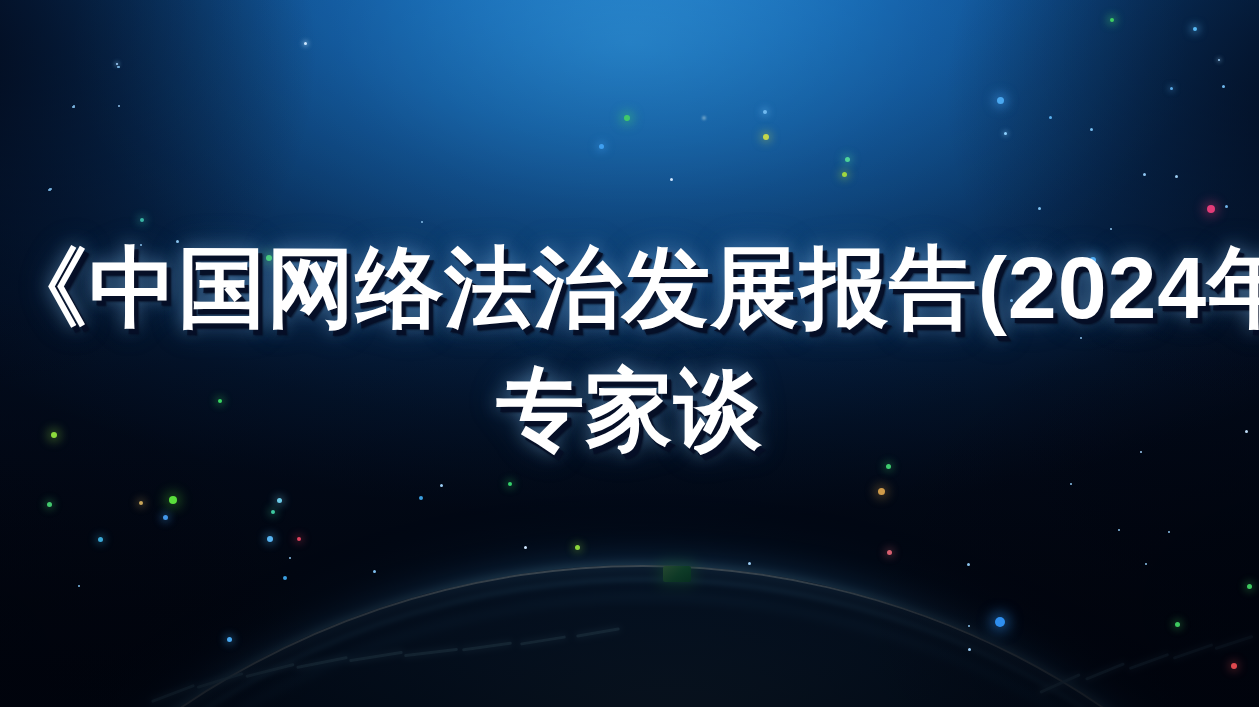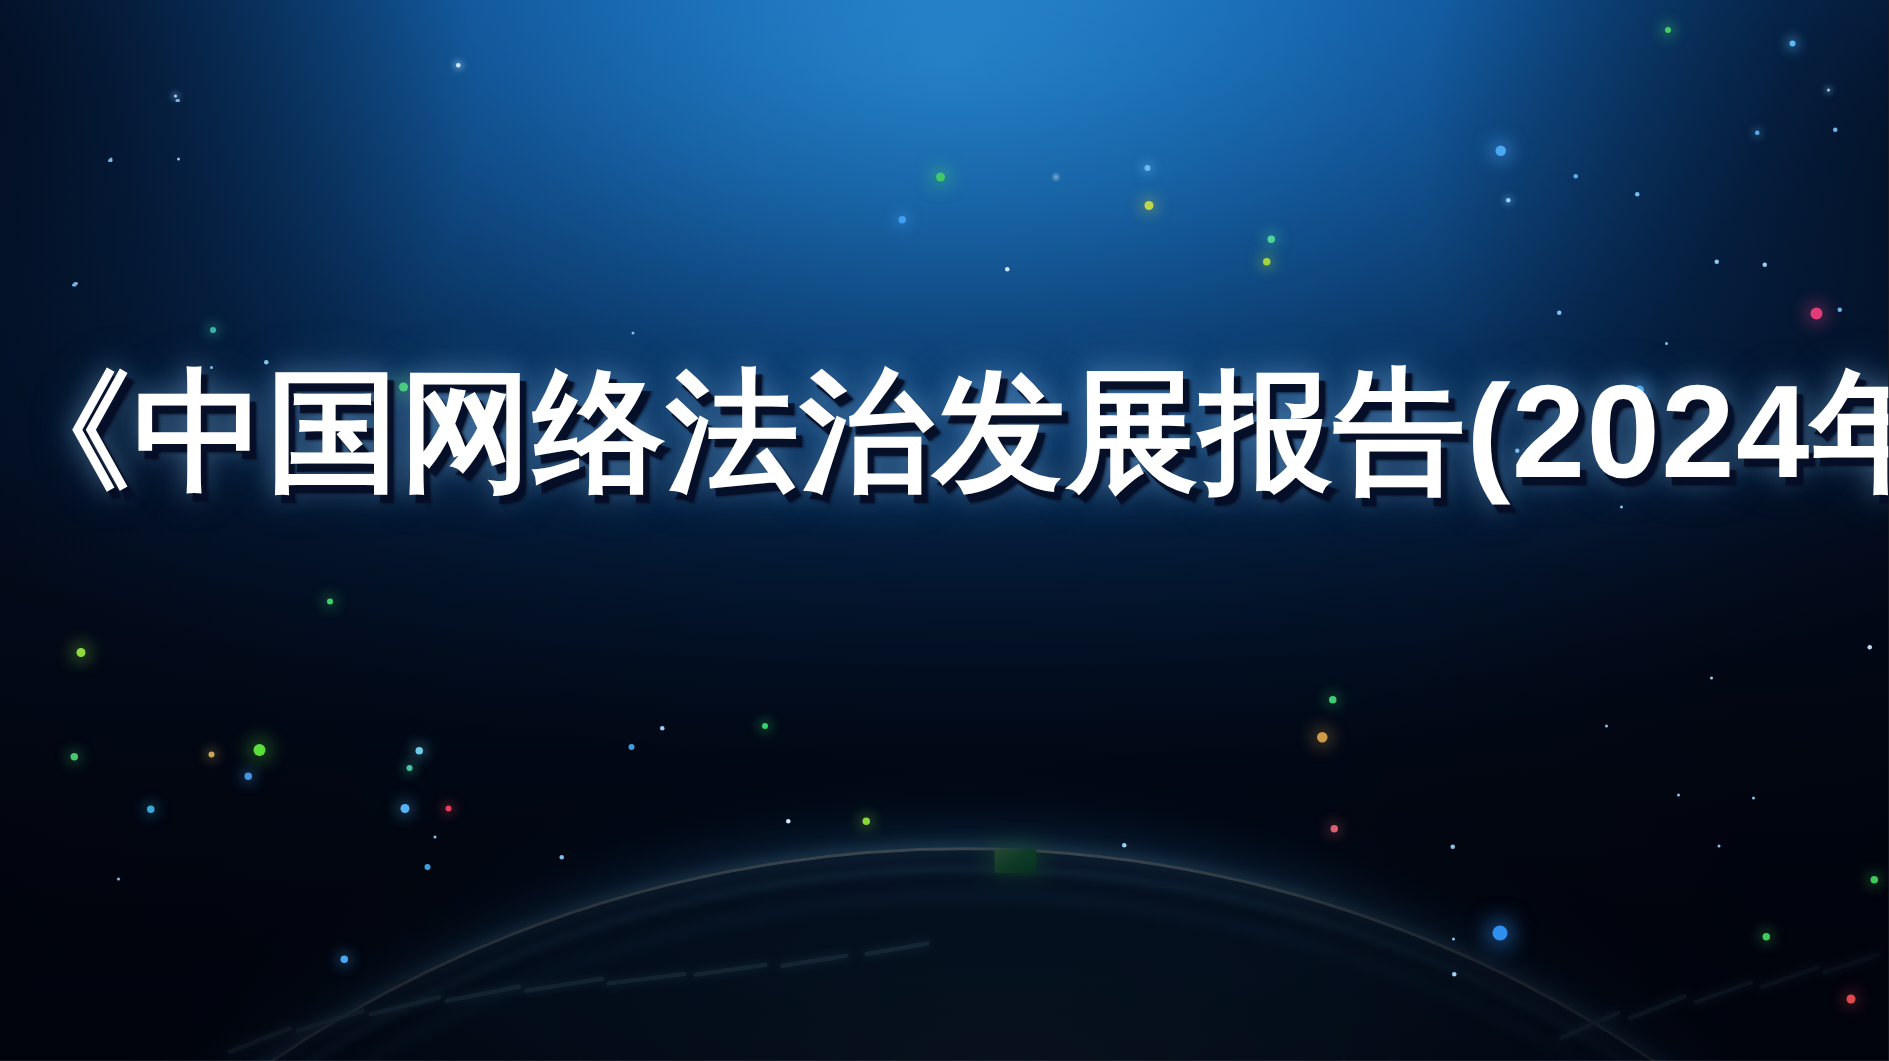--- a/index.html
+++ b/index.html
@@ -402,15 +402,16 @@
     <div class="particle" style="left:575px;top:545px;width:5px;height:5px;background:#8cd63c;box-shadow:0 0 9px 2px rgba(140,215,60,0.4);"></div>
     <div class="particle" style="left:887px;top:550px;width:5px;height:5px;background:#d86070;box-shadow:0 0 9px 2px rgba(216,96,112,0.4);"></div>
     <div class="particle" style="left:508px;top:482px;width:4px;height:4px;background:#35d16b;box-shadow:0 0 8px 2px rgba(55,210,105,0.4);"></div>
     <div class="particle" style="left:440px;top:484px;width:3px;height:3px;background:#9ccdf5;"></div>
     <div class="particle" style="left:419px;top:496px;width:4px;height:4px;background:#3b9fe0;"></div>
     <div class="particle" style="left:748px;top:562px;width:3px;height:3px;background:#9ccdf5;"></div>
   </div>
 
   <div class="title-block">
     <div class="title-line title-line-1">《中国网络法治发展报告(2024年)》</div>
+    <div class="title-line title-line-2">专家谈</div>
   </div>
 
 </div>
 
 </body></html>

